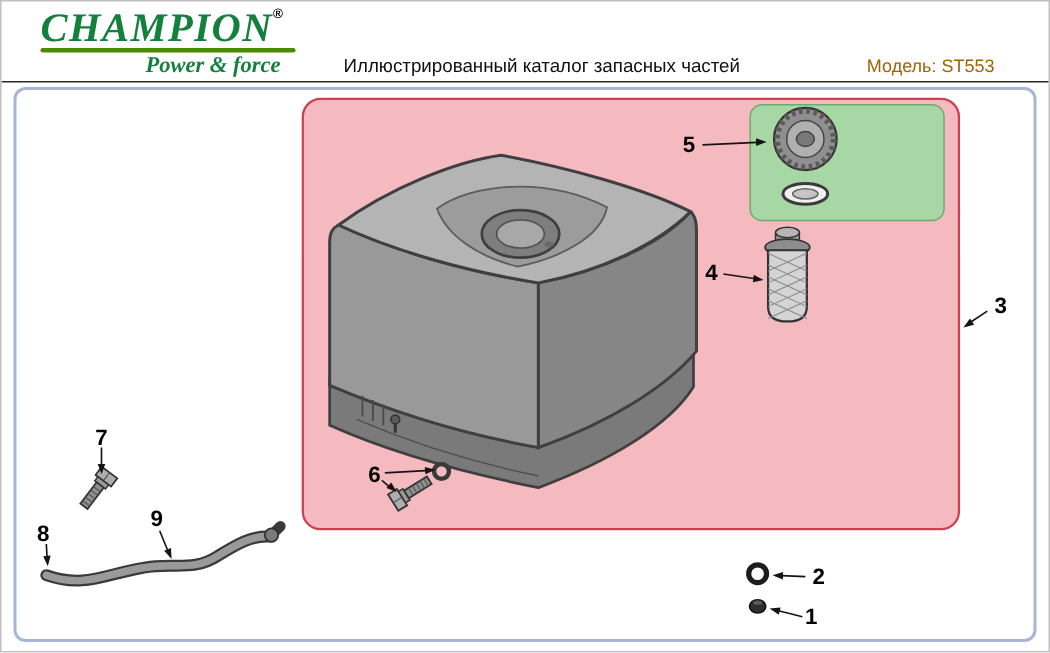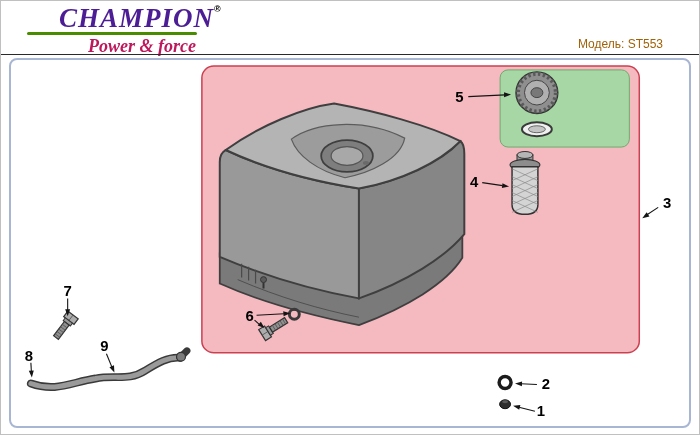--- a/index.html
+++ b/index.html
@@ -1,26 +1,26 @@
 <!DOCTYPE html>
 <html><head>
 <meta charset="utf-8">
 <style>
   html,body{margin:0;padding:0;background:#e9e9e9;}
   .page{position:relative;width:700px;height:435px;background:#ffffff;border:1px solid #c0c0c0;
         box-sizing:border-box;font-family:"Liberation Sans",sans-serif;overflow:hidden;}
   
   .logo{position:absolute;left:26px;top:3px;width:195px;}
   .brand{font-family:"Liberation Serif",serif;font-style:italic;font-weight:bold;
-         font-size:27px;letter-spacing:1px;color:#4c1d95;line-height:1.05;margin-left:32px;}
+         font-size:27px;letter-spacing:1px;color:#15803d;line-height:1.05;}
   .brand::first-letter{font-size:35px;}
   .reg{font-size:9px;vertical-align:top;font-weight:bold;}
   .underline{height:3px;background:#4a8c00;width:170px;margin-top:0;border-radius:2px;}
   .tagline{font-family:"Liberation Serif",serif;font-style:italic;font-weight:bold;
-           font-size:18px;color:#be185d;width:150px;margin-left:40px;margin-top:1px;text-align:center;}
+           font-size:15px;color:#15803d;width:150px;margin-left:40px;margin-top:1px;text-align:center;}
   .title{position:absolute;left:228px;top:36px;font-size:12.5px;color:#101010;}
   .model{position:absolute;right:36px;top:36px;font-size:12px;color:#a16207;}
   .rule{position:absolute;left:0;top:53px;width:700px;height:1px;background:#2a2a2a;}
   
   .drawing{position:absolute;left:8px;top:57px;width:682px;height:370px;
            border:2px solid #a9b6d3;border-radius:8px;box-sizing:border-box;background:#fff;}
   svg{display:block;width:100%;height:100%;}
   text.callout{font-family:"Liberation Sans",sans-serif;font-size:15px;font-weight:bold;
                fill:#000;text-anchor:middle;}
   .leader{stroke:#141414;stroke-width:1.1;fill:none;}
@@ -31,20 +31,21 @@
 
 <div class="page">
 
   <div class="logo">
     <div>
       <span class="brand">CHAMPION</span><span class="reg">®</span>
     </div>
     <div class="underline"></div>
     <div class="tagline">Power &amp; force</div>
   </div>
+  <div class="title">Иллюстрированный каталог запасных частей</div>
   <div class="model">Модель: ST553</div>
   <div class="rule"></div>
 
   <div class="drawing">
     <svg viewBox="0 0 682 370" preserveAspectRatio="none">
 
       <rect x="192" y="6" width="440" height="290" rx="12" stroke-width="1.5" fill="#f5b9c0" stroke="#cc4050"></rect>
 
       <rect x="492" y="10" width="130" height="78" rx="8" stroke-width="1" fill="#a6d7a4" stroke="#6fa96f"></rect>
 

